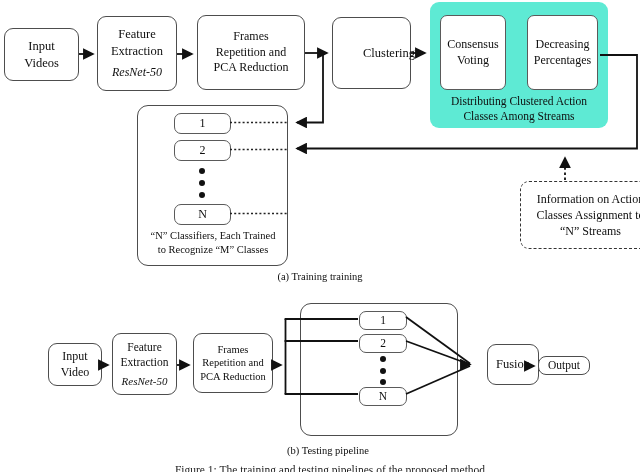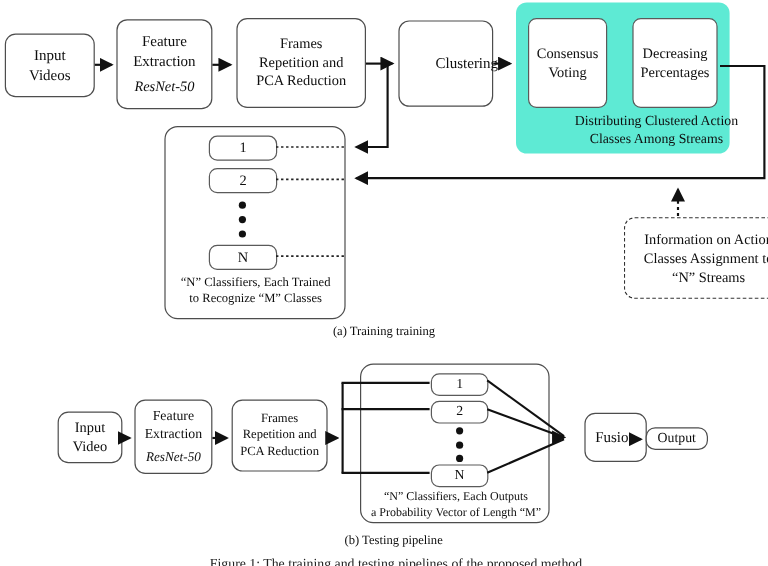--- a/index.html
+++ b/index.html
@@ -52,21 +52,21 @@
 Repetition and
 PCA Reduction</div>
 
   <div class="box" style="left:332px;top:17px;width:79px;height:72px;font-size:12.5px;padding-left:35px;">Clustering</div>
 
   <div class="panel" style="left:430px;top:2px;width:178px;height:126px;">
     <div class="box node" style="left:10px;top:13px;width:66px;height:75px;font-size:12px;">Consensus
 Voting</div>
     <div class="box node" style="left:97px;top:13px;width:71px;height:75px;font-size:12px;">Decreasing
 Percentages</div>
-    <div class="lbl" style="left:0;top:92px;width:178px;font-size:11.5px;padding-left:28px;">Distributing Clustered Action
+    <div class="lbl" style="left:0;top:92px;width:178px;font-size:11.5px;">Distributing Clustered Action
 Classes Among Streams</div>
   </div>
 
   <div class="panel bigbox" style="left:137px;top:105px;width:151px;height:161px;">
     <div class="box node" style="left:36px;top:7px;width:57px;height:21px;font-size:12px;">1</div>
     <div class="box node" style="left:36px;top:34px;width:57px;height:21px;font-size:12px;">2</div>
     <div class="box node" style="left:36px;top:98px;width:57px;height:21px;font-size:12px;">N</div>
     <div class="dot" style="left:61px;top:62px;"></div>
     <div class="dot" style="left:61px;top:74px;"></div>
     <div class="dot" style="left:61px;top:86px;"></div>
@@ -93,22 +93,20 @@
 Repetition and
 PCA Reduction</div>
 
   <div class="panel bigbox" style="left:300px;top:303px;width:158px;height:133px;">
     <div class="box node" style="left:58px;top:7px;width:48px;height:19px;font-size:11.5px;">1</div>
     <div class="box node" style="left:58px;top:30px;width:48px;height:19px;font-size:11.5px;">2</div>
     <div class="box node" style="left:58px;top:83px;width:48px;height:19px;font-size:11.5px;">N</div>
     <div class="dot" style="left:79px;top:52px;"></div>
     <div class="dot" style="left:79px;top:64px;"></div>
     <div class="dot" style="left:79px;top:75px;"></div>
-    <div class="lbl" style="left:1px;top:104px;width:156px;font-size:10px;">“N” Classifiers, Each Outputs
-a Probability Vector of Length “M”</div>
   </div>
 
   <div class="box" style="left:475px;top:344px;width:52px;height:41px;font-size:12.5px;margin-left:12px;">Fusion</div>
 
   <div class="box" style="left:538px;top:356px;width:52px;height:19px;font-size:11.5px;border-radius:8px;">Output</div>
 
   <div class="lbl" style="left:8px;top:444px;width:640px;font-size:10.5px;">(b) Testing pipeline</div>
 
   <div class="lbl" style="left:10px;top:463px;width:640px;font-size:11.5px;color:#222;">Figure 1: The training and testing pipelines of the proposed method</div>
 

